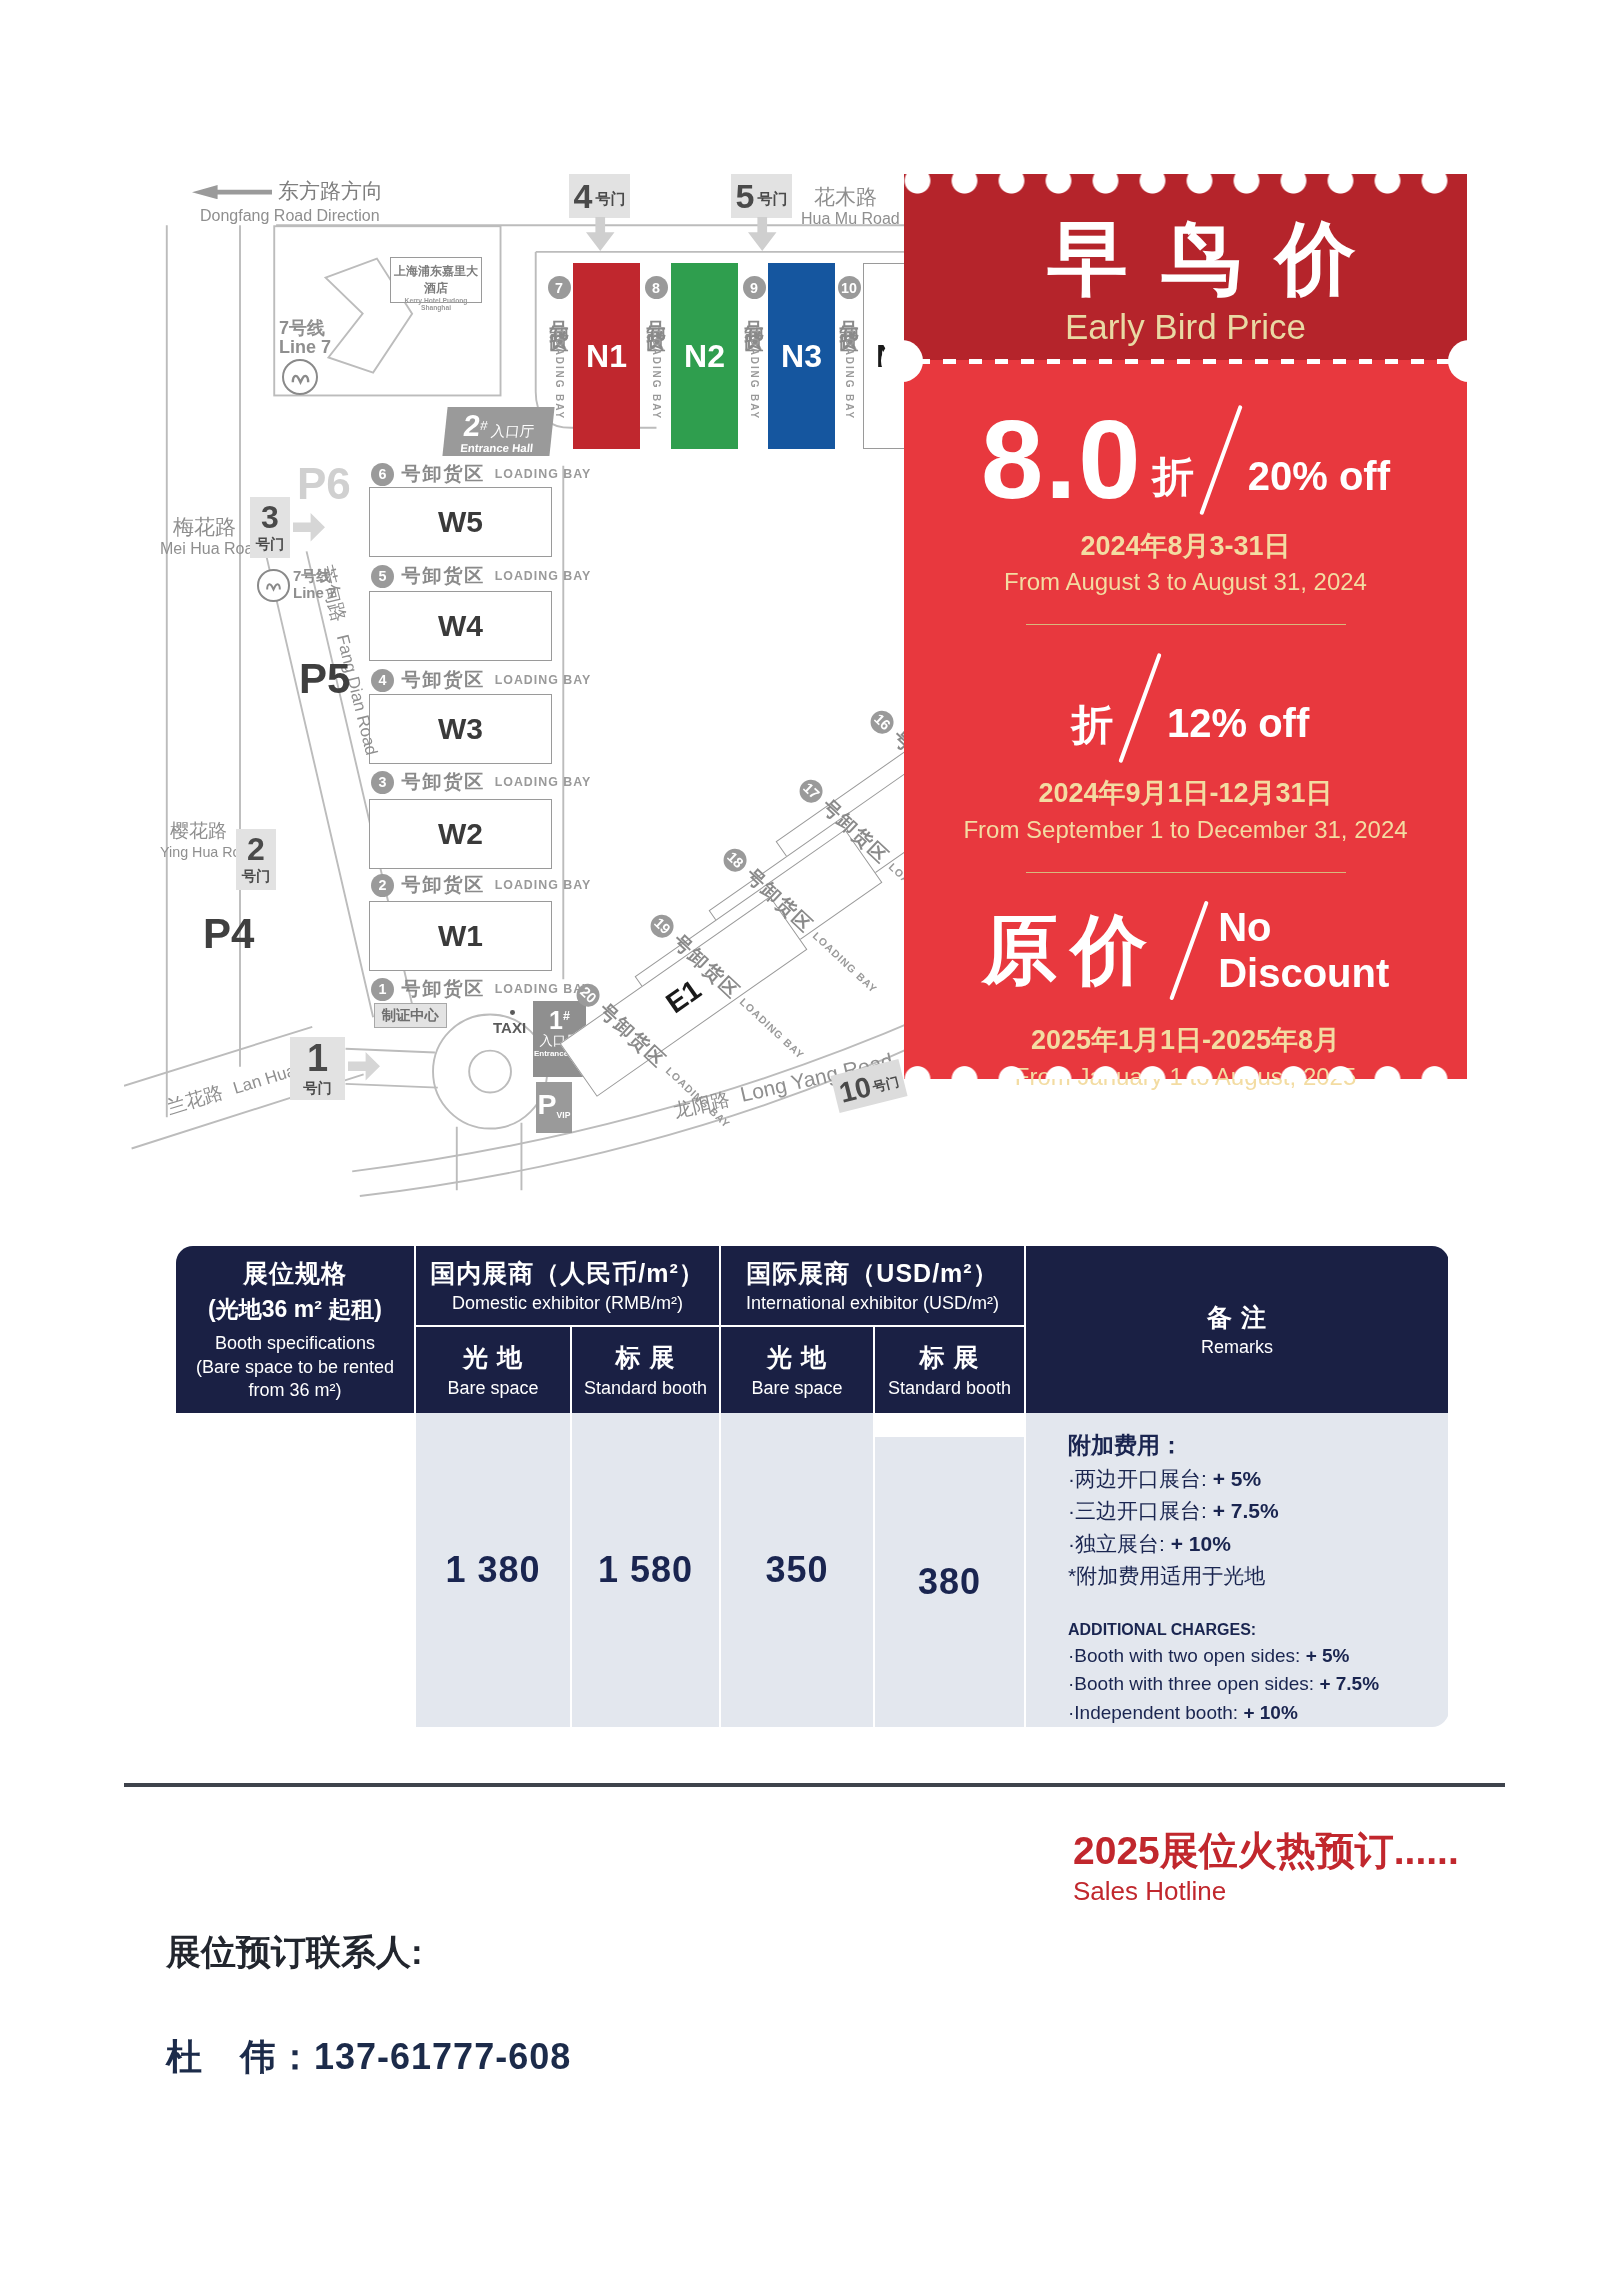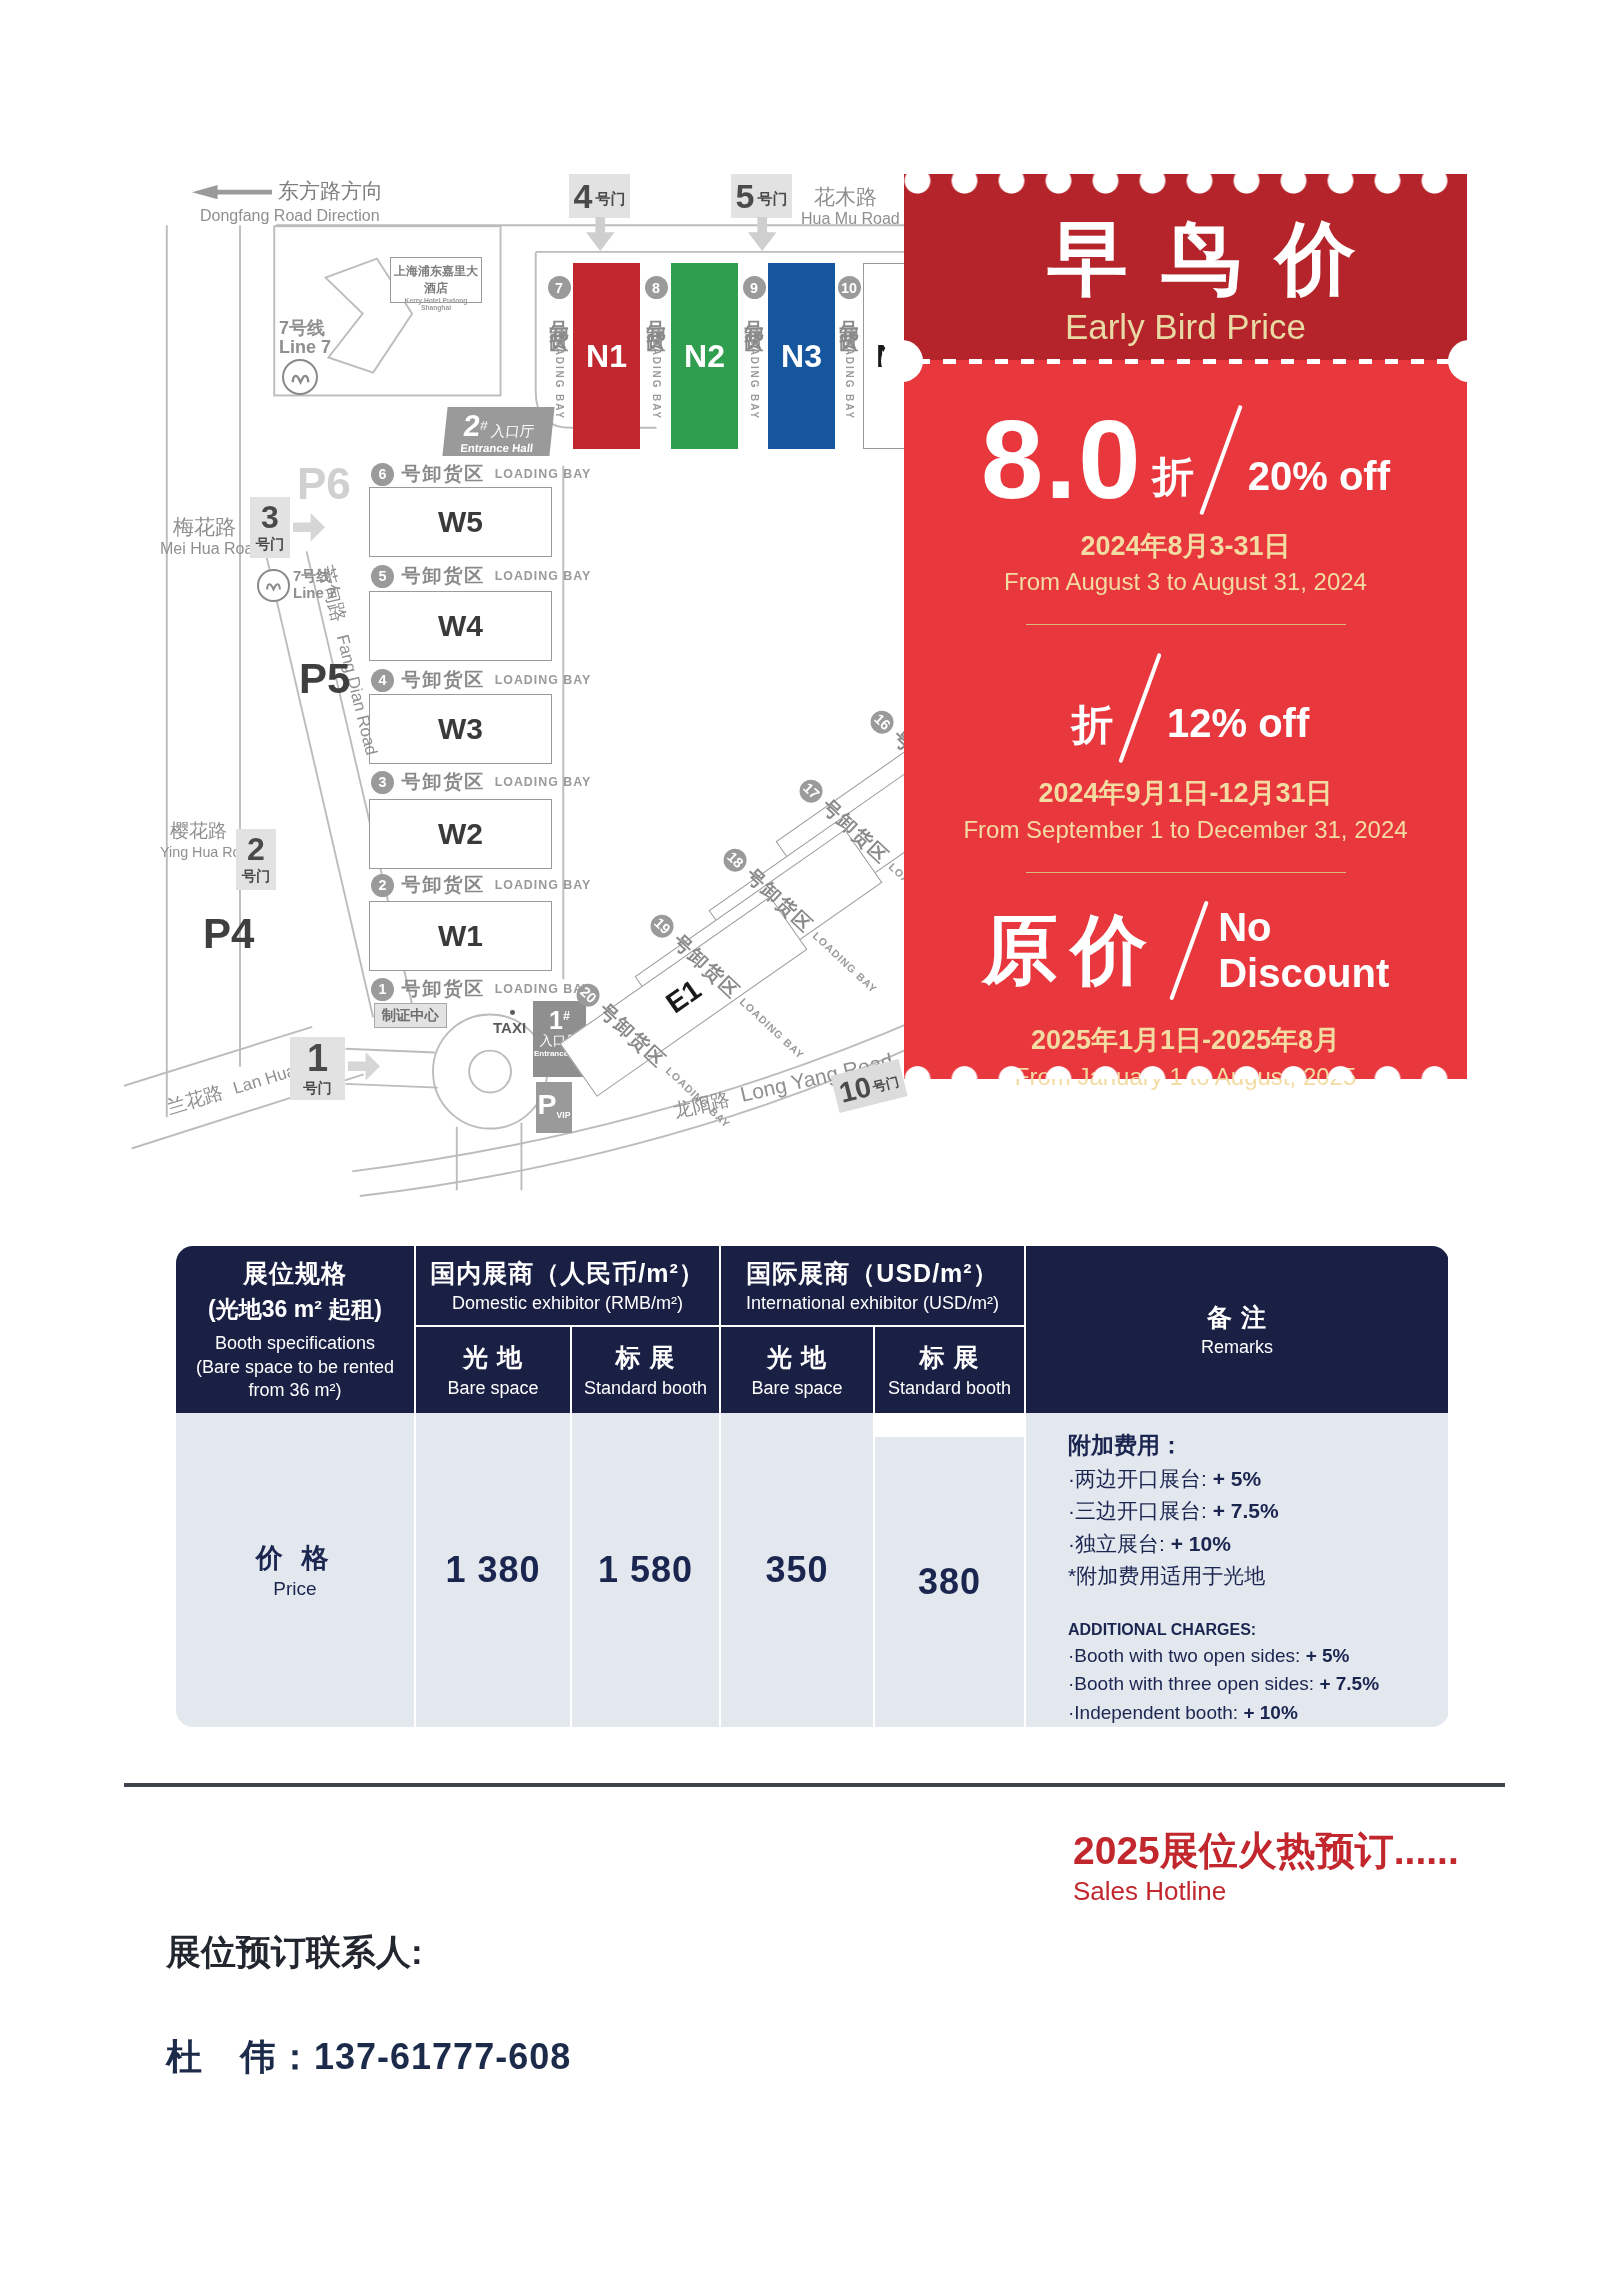--- a/index.html
+++ b/index.html
@@ -410,24 +410,20 @@
     <div class="h-en">Standard booth</div>
   </div>
   <div class="hc br3 s3">
     <div class="h-zh">光 地</div>
     <div class="h-en">Bare space</div>
   </div>
   <div class="hc br3 s4">
     <div class="h-zh">标 展</div>
     <div class="h-en">Standard booth</div>
   </div>
-  <div class="bc br3 b1">
-    <div class="prc-zh">价 格</div>
-    <div class="prc-en">Price</div>
-  </div>
   <div class="bc br3 b2">
       <div class="num">1 380</div>
     </div>
   <div class="bc br3 b3">
       <div class="num">1 580</div>
     </div>
   <div class="bc br3 b4">
       <div class="num">350</div>
     </div>
   <div class="bc br3 b5">

